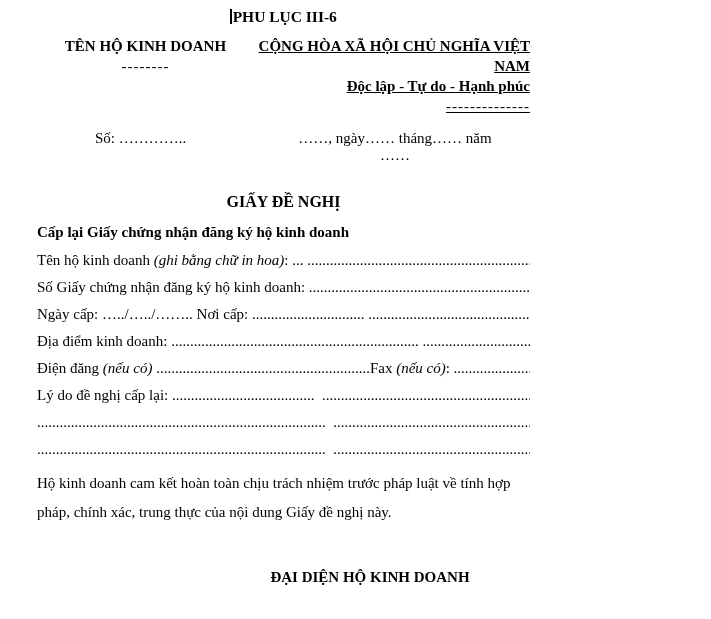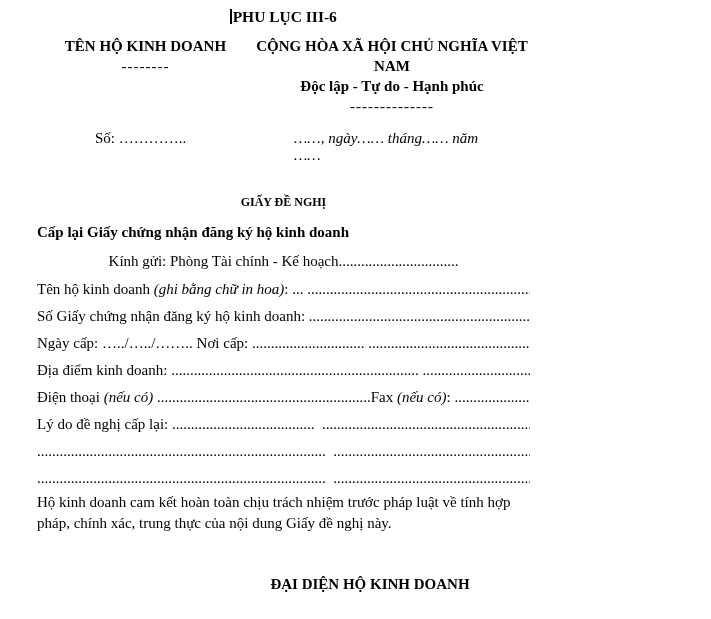--- a/index.html
+++ b/index.html
@@ -9,38 +9,38 @@
     font-size:15px; color:#000;
     overflow:hidden;
   }
   .content { padding:6px 35px 0 37px; box-sizing:border-box; width:565px; }
 
   .appendix { text-align:center; font-weight:bold; font-size:15.5px; line-height:22px; }
   .text-cursor { display:inline-block; width:1.5px; height:15px; background:#000; vertical-align:-2px; margin-right:1px; }
 
   .hdr { display:flex; margin-top:8px; }
   .hdr-left { width:217px; text-align:center; }
-  .hdr-right { flex:1; text-align:center; }
+  .hdr-right { flex:1; text-align:right;text-decoration:underline; }
   .hdr div { line-height:20px; }
   .bold { font-weight:bold; }
   .divider { line-height:14px; letter-spacing:1px; }
 
   .numdate { display:flex; margin-top:14px;gap:40px; }
   .num { width:217px; padding-left:58px; box-sizing:border-box; }
-  .date { flex:1; text-align:left; padding-right:34px; font-style:italic; }
+  .date { flex:1; text-align:center; padding-right:34px; }
 
-  .doc-title { text-align:center; font-weight:bold; font-size:12px; margin-top:28px; line-height:20px; }
+  .doc-title { text-align:center; font-weight:bold; font-size:16px; margin-top:28px; line-height:20px; }
   .doc-subtitle { text-align:left; font-weight:bold; margin-top:10px; line-height:20px; }
   .recipient { text-align:center; margin-top:9px; line-height:20px; }
 
   .form { margin-top:5px; }
   .fline { line-height:27px; white-space:pre; overflow:hidden; }
   .it { font-style:italic;margin-top:46px; }
 
-  .commitment { margin-top:0; line-height:21px; }
+  .commitment { margin-top:6px; line-height:29px; }
 
   .signature { margin-top:22px; margin-left:auto; margin-right:10px; width:300px; text-align:center; }
   .sig-title { font-weight:bold; line-height:20px;margin-top:40px; }
   .sig-note { font-style:italic; line-height:20px;margin-top:48px; }
   sup { font-size:10px; }
 </style>
 </head>
 <body>
 
 <div class="content">
@@ -59,28 +59,27 @@
     </div>
   </div>
 
   <div class="numdate">
     <div class="num">Số: …………..</div>
     <div class="date">……, ngày…… tháng…… năm ……</div>
   </div>
 
   <div class="doc-title">GIẤY ĐỀ NGHỊ</div>
   <div class="doc-subtitle">Cấp lại Giấy chứng nhận đăng ký hộ kinh doanh</div>
-  <div class="recipient">Kính gửi: Phòng Tài chính - Kế hoạch................................</div>
 
   <div class="form">
     <div class="fline"><span>Tên hộ kinh doanh </span><span class="it">(ghi bằng chữ in hoa)</span><span>: ... ....................................................................................................</span></div>
     <div class="fline"><span>Số Giấy chứng nhận đăng ký hộ kinh doanh: .........................................................................................................</span></div>
     <div class="fline"><span>Ngày cấp: …../…../…….. Nơi cấp: .............................. .....................................................................................</span></div>
     <div class="fline"><span>Địa điểm kinh doanh: .................................................................. .....................................................................................</span></div>
-    <div class="fline"><span>Điện thoại </span><span class="it">(nếu có)</span><span> .........................................................Fax </span><span class="it">(nếu có)</span><span>: ............................................................</span></div>
+    <div class="fline"><span>Điện đăng </span><span class="it">(nếu có)</span><span> .........................................................Fax </span><span class="it">(nếu có)</span><span>: ............................................................</span></div>
     <div class="fline"><span>Lý do đề nghị cấp lại: ......................................  ...............................................................................................</span></div>
     <div class="fline"><span>.............................................................................  ...............................................................................................</span></div>
     <div class="fline"><span>.............................................................................  ...............................................................................................</span></div>
   </div>
 
   <div class="commitment">Hộ kinh doanh cam kết hoàn toàn chịu trách nhiệm trước pháp luật về tính hợp pháp, chính xác, trung thực của nội dung Giấy đề nghị này.</div>
 
   <div class="signature">
     <div class="sig-title">ĐẠI DIỆN HỘ KINH DOANH</div>
     <div class="sig-note"><span>(Ký và ghi họ tên)</span><sup>1</sup></div>

